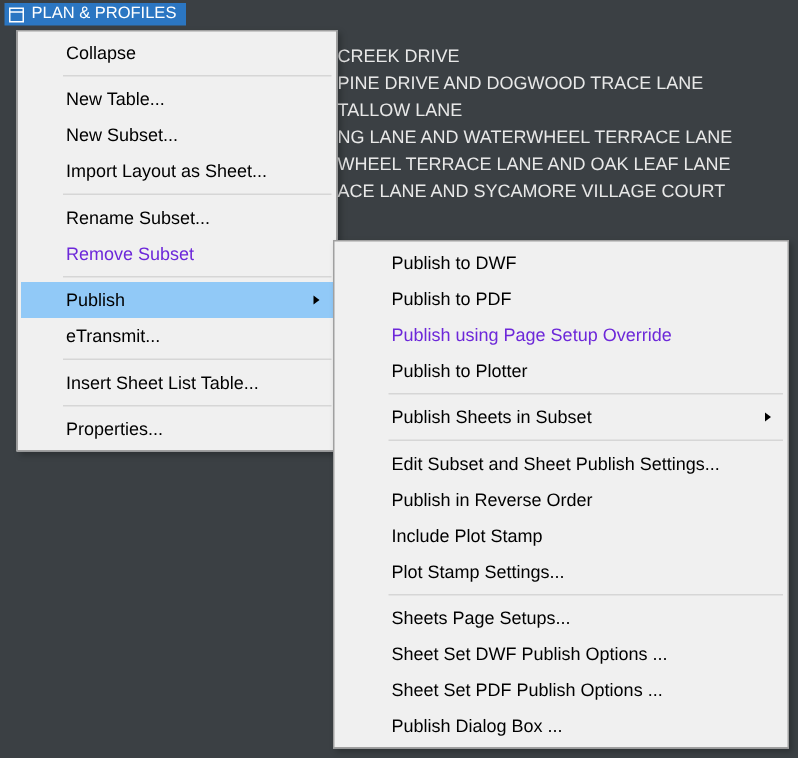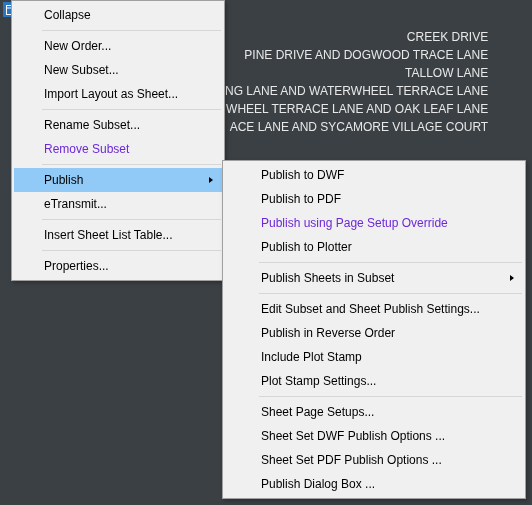--- a/index.html
+++ b/index.html
@@ -34,32 +34,32 @@
   }
   .bg-list {
     position: absolute;
     left: 225px;
     top: 28px;
     color: #e8e8e8;
     font-size: 12px;
     line-height: 18px;
     white-space: nowrap;
   }
-  .bg-list div { height: 18px; text-align: right; }
+  .bg-list div { height: 18px; }
 
   .menu {
     position: absolute;
     background: #f0f0f0;
     border: 1px solid #a0a0a0;
     box-shadow: 2px 2px 4px rgba(0,0,0,.25);
     padding: 2px;
   }
   .menu1 {
     left: 11px;
-    top: 0;
+    top: 20px;
     width: 208px;
   }
   .menu-item {
     position: relative;
     box-sizing: border-box;
     padding: 4px 22px 4px 30px;
     color: #000;
     font-size: 12px;
     line-height: 16px;
     cursor: default;
@@ -124,21 +124,21 @@
 
   <div class="menu menu1">
     <div class="gutter"></div>
 
     <div class="menu-item">
       <span>Collapse</span>
     </div>
     <div class="menu-sep"></div>
 
     <div class="menu-item">
-      <span>New Order...</span>
+      <span>New Table...</span>
     </div>
     <div class="menu-item">
       <span>New Subset...</span>
     </div>
     <div class="menu-item">
       <span>Import Layout as Sheet...</span>
     </div>
     <div class="menu-sep"></div>
 
     <div class="menu-item">
@@ -207,21 +207,21 @@
     </div>
     <div class="menu-item">
       <span>Include Plot Stamp</span>
     </div>
     <div class="menu-item">
       <span>Plot Stamp Settings...</span>
     </div>
     <div class="menu-sep"></div>
 
     <div class="menu-item">
-      <span>Sheet Page Setups...</span>
+      <span>Sheets Page Setups...</span>
     </div>
     <div class="menu-item">
       <span>Sheet Set DWF Publish Options ...</span>
     </div>
     <div class="menu-item">
       <span>Sheet Set PDF Publish Options ...</span>
     </div>
     <div class="menu-item">
       <span>Publish Dialog Box ...</span>
     </div>

